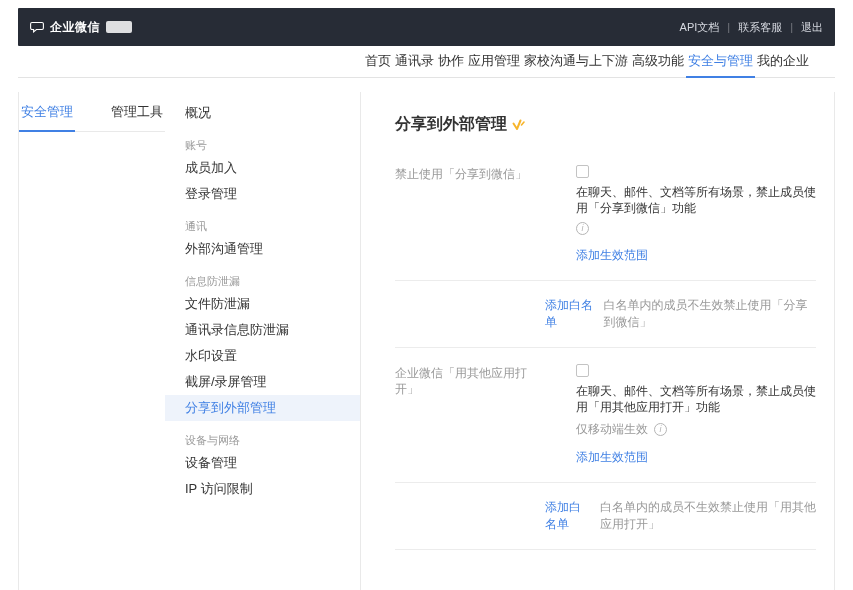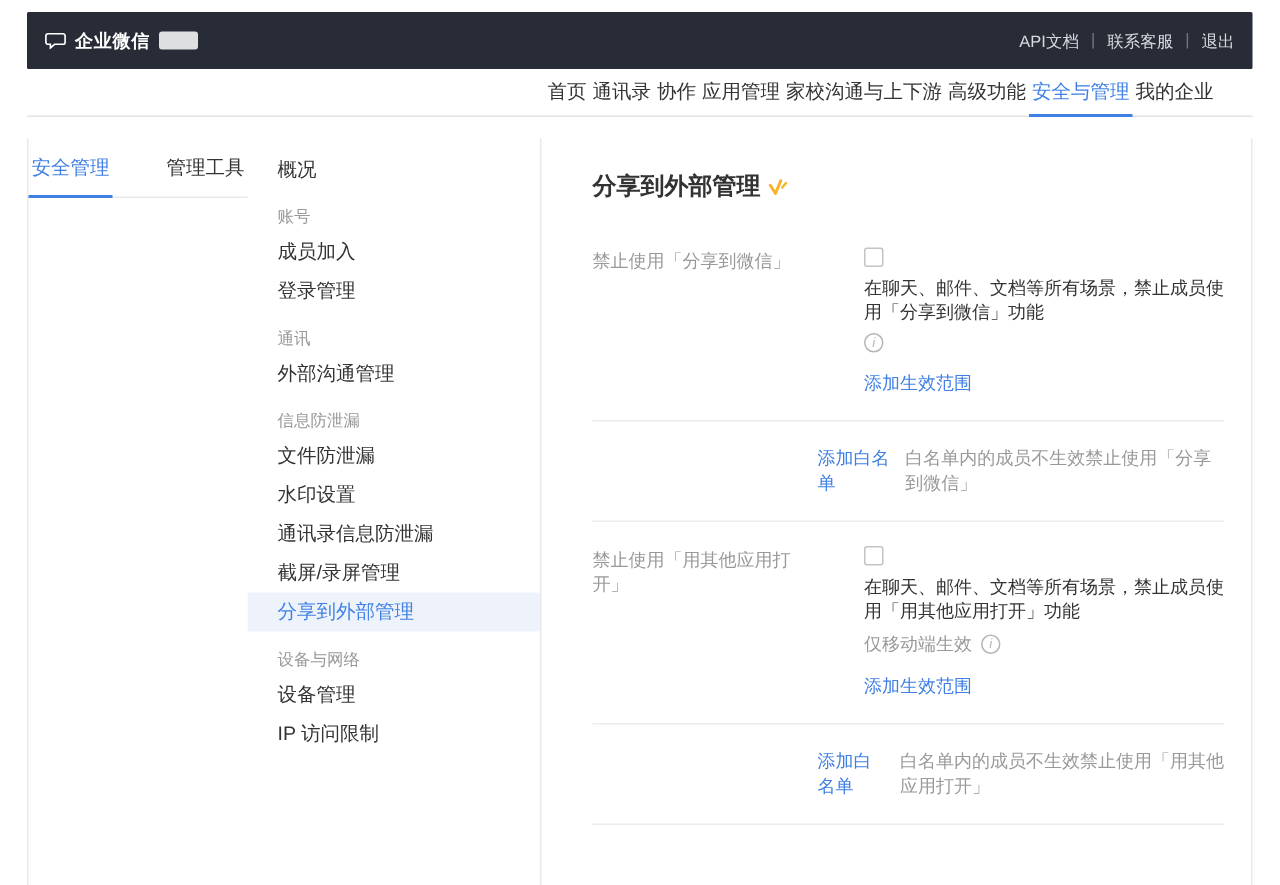--- a/index.html
+++ b/index.html
@@ -158,22 +158,22 @@
 
       <aside class="sidebar">
         <div class="side-item">概况</div>
         <div class="side-section">账号</div>
         <div class="side-item">成员加入</div>
         <div class="side-item">登录管理</div>
         <div class="side-section">通讯</div>
         <div class="side-item">外部沟通管理</div>
         <div class="side-section">信息防泄漏</div>
         <div class="side-item">文件防泄漏</div>
+        <div class="side-item">通讯录信息防泄漏</div>
         <div class="side-item">水印设置</div>
-        <div class="side-item">通讯录信息防泄漏</div>
         <div class="side-item">截屏/录屏管理</div>
         <div class="side-item active">分享到外部管理</div>
         <div class="side-section">设备与网络</div>
         <div class="side-item">设备管理</div>
         <div class="side-item">IP 访问限制</div>
       </aside>
 
       <main class="content">
 
         <h2 class="page-title">
@@ -201,21 +201,21 @@
           <div class="rule"></div>
           <div class="whitelist-line">
             <a class="link">添加白名单</a>
             <span class="muted">白名单内的成员不生效禁止使用「分享到微信」</span>
           </div>
           <div class="rule"></div>
         </section>
 
         <section>
           <div class="setting-row">
-            <div class="setting-label">禁止使用「用其他应用打开」</div>
+            <div class="setting-label">企业微信「用其他应用打开」</div>
             <div class="setting-main">
               <div class="checkbox-line">
                 <span class="checkbox"></span>
                 <span>在聊天、邮件、文档等所有场景，禁止成员使用「用其他应用打开」功能</span>
                 <span class="muted">仅移动端生效</span>
                 <span class="info-icon">i</span>
               </div>
               <a class="link scope-link">添加生效范围</a>
             </div>
           </div>

